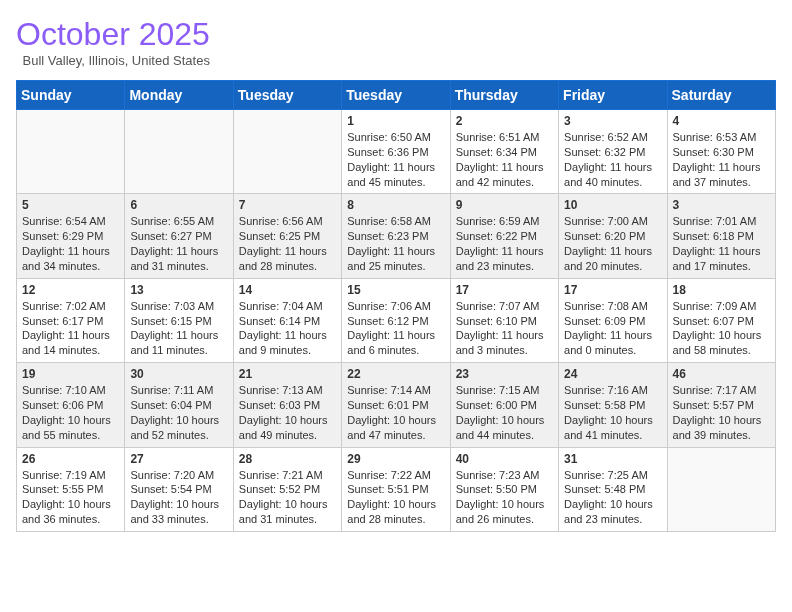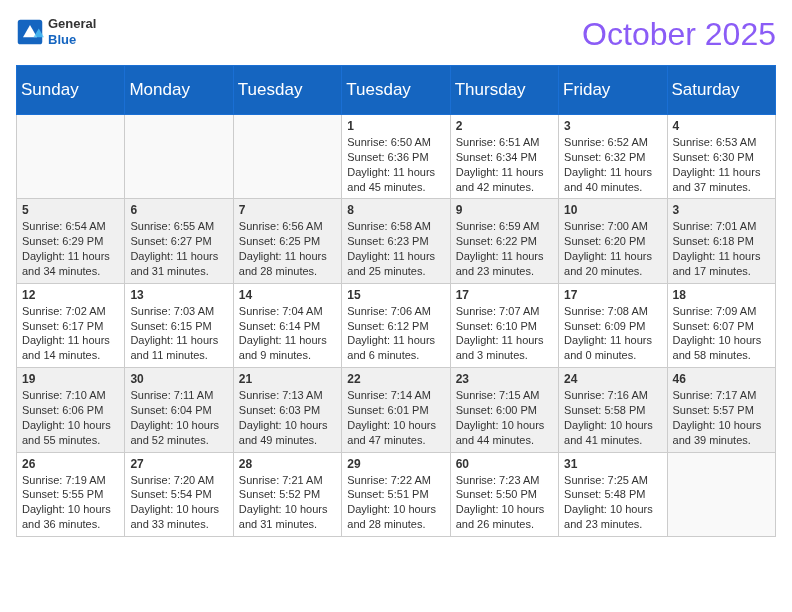--- a/index.html
+++ b/index.html
@@ -45,23 +45,23 @@
       color: #555;
     }
     .calendar {
       width: 100%;
       border-collapse: collapse;
       border: 1px solid #ccc;
     }
     .calendar th {
       background-color: #1565c0;
       color: #fff;
-      font-size: 17px;
-      font-weight: normal;
-      padding: 14px 4px;
+      font-size: 14px;
+      font-weight: bold;
+      padding: 6px 4px;
       text-align: left;
       border: 1px solid #1a6fd4;
     }
     .calendar td {
       border: 1px solid #ccc;
       vertical-align: top;
       padding: 4px 5px;
       width: calc(100% / 7);
       font-size: 10px;
       color: #333;
@@ -83,33 +83,23 @@
       color: #333;
     }
     .row-shaded td {
       background: #f0f0f0;
     }
   </style>
 </head>
 <body>
 
 <div class="header">
-  <div class="logo">
-    <svg class="logo-icon" viewBox="0 0 32 32">
-      <rect x="2" y="2" width="28" height="28" rx="3" fill="#1565c0"></rect>
-      <polygon points="8,22 16,8 24,22" fill="white"></polygon>
-      <polygon points="20,22 26,12 32,22" fill="#4fc3f7" opacity="0.8"></polygon>
-    </svg>
-    <div class="logo-text">
-      <div>General</div>
-      <div class="logo-blue">Blue</div>
-    </div>
-  </div>
   <div class="title-block">
     <div class="month-title">October 2025</div>
+    <div class="location">Bull Valley, Illinois, United States</div>
   </div>
 </div>
 
 <table class="calendar">
   <thead>
     <tr>
     <th>Sunday</th>
         <th>Monday</th>
         <th>Tuesday</th>
         <th>Tuesday</th>
@@ -241,21 +231,21 @@
         </td>
         <td>
           <span class="day-number">28</span>
           <div class="day-info">Sunrise: 7:21 AM<br>Sunset: 5:52 PM<br>Daylight: 10 hours and 31 minutes.</div>
         </td>
         <td>
           <span class="day-number">29</span>
           <div class="day-info">Sunrise: 7:22 AM<br>Sunset: 5:51 PM<br>Daylight: 10 hours and 28 minutes.</div>
         </td>
         <td>
-          <span class="day-number">60</span>
+          <span class="day-number">40</span>
           <div class="day-info">Sunrise: 7:23 AM<br>Sunset: 5:50 PM<br>Daylight: 10 hours and 26 minutes.</div>
         </td>
         <td>
           <span class="day-number">31</span>
           <div class="day-info">Sunrise: 7:25 AM<br>Sunset: 5:48 PM<br>Daylight: 10 hours and 23 minutes.</div>
         </td>
         <td class="empty"></td>
       </tr>
     </tbody>
 </table>

